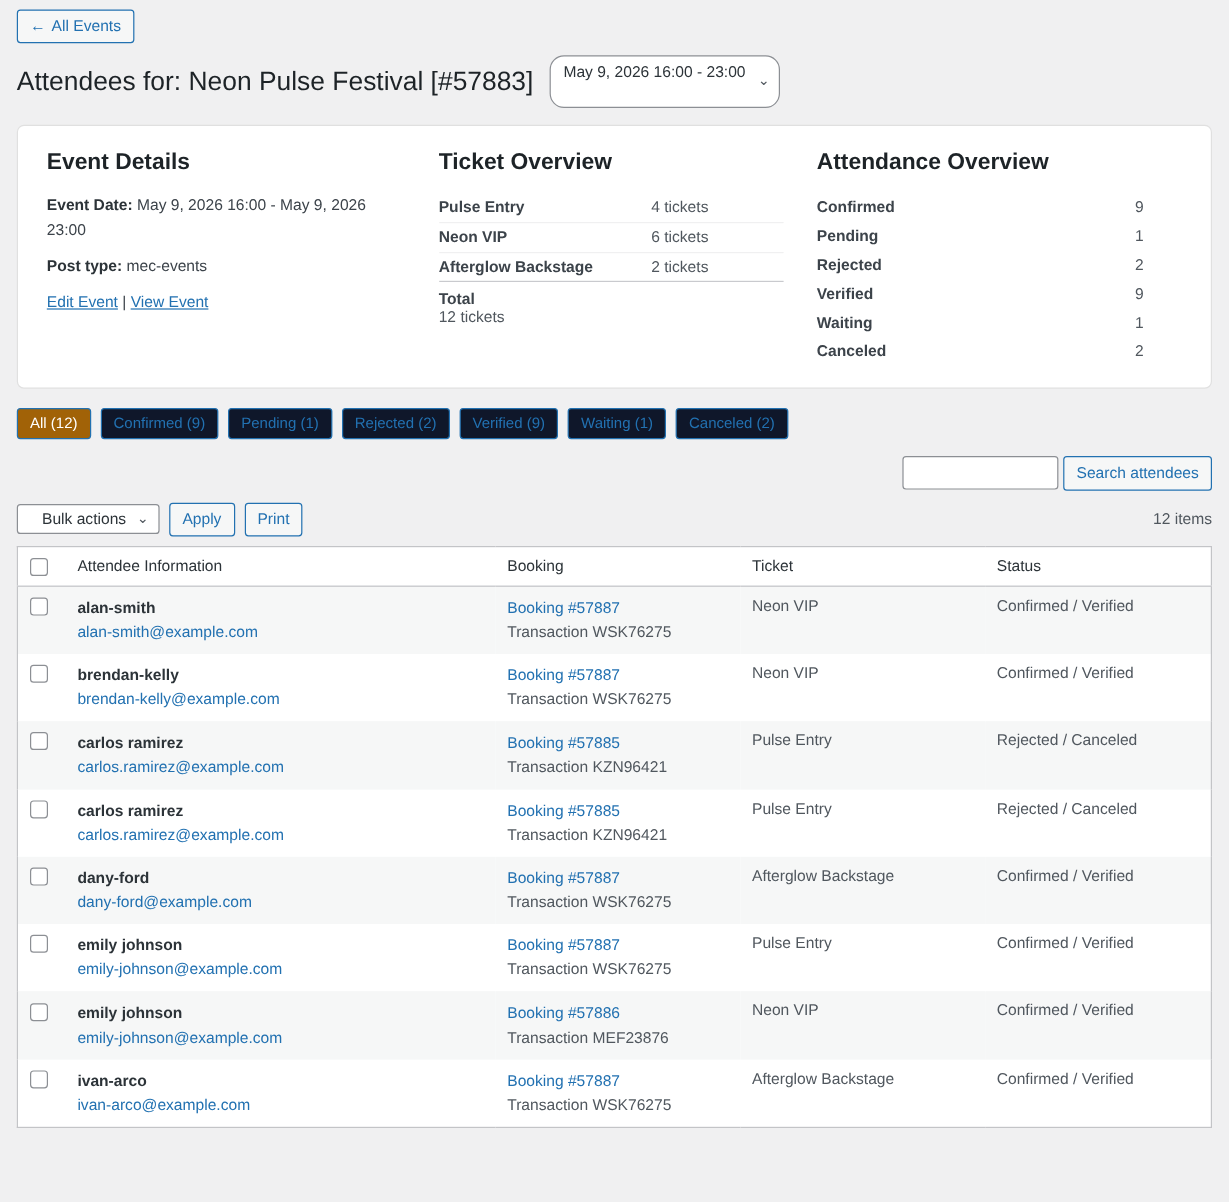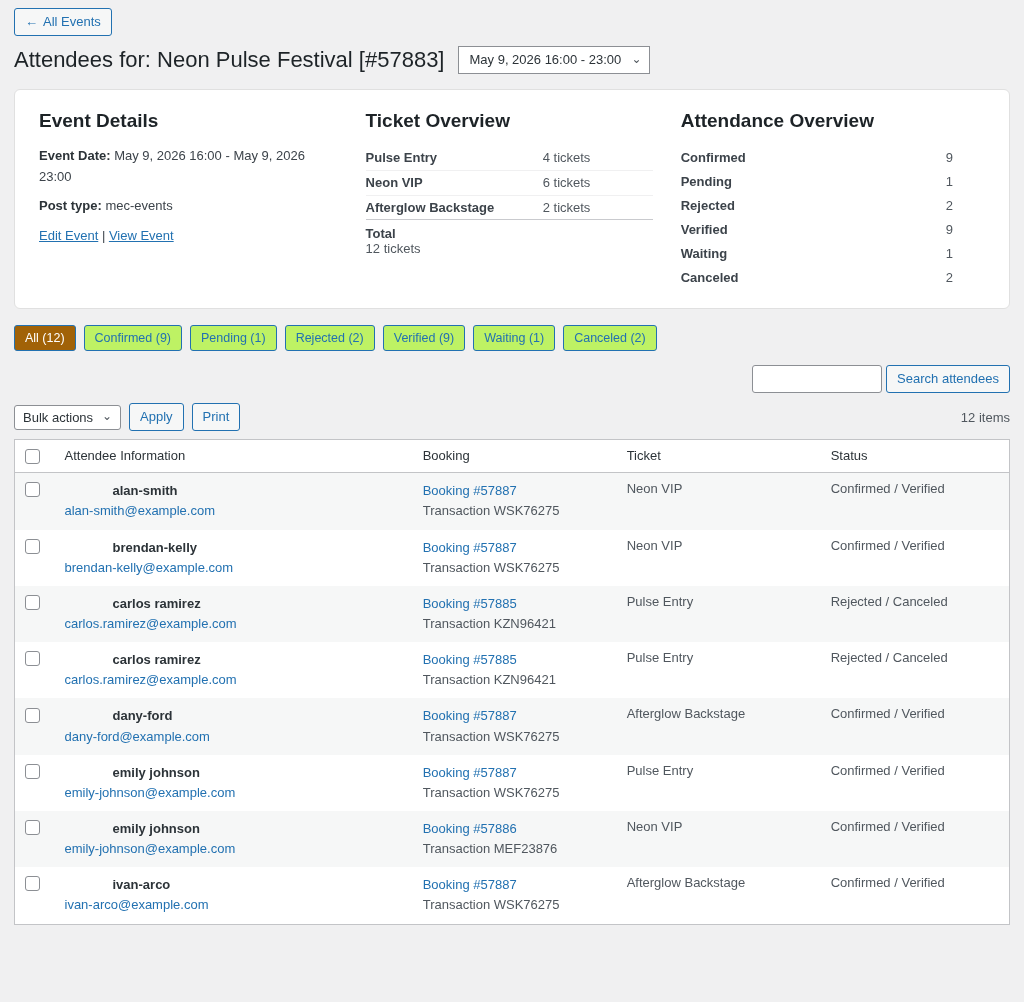--- a/index.html
+++ b/index.html
@@ -24,22 +24,22 @@
   }
 
   
   .top-row { margin-bottom:10px; }
   .title-row { display:flex; align-items:center; gap:14px; margin:10px 0 14px 0; }
   .page-title { font-size:22px; font-weight:400; color:#1d2327; line-height:1.3; }
 
   .select-wrap { position:relative; display:inline-block; }
   .select-wrap select {
     appearance:none; -webkit-appearance:none;
-    background:#fff; border:1px solid #8c8f94; border-radius:0;
-    padding:5px 28px 6px 10px; font-size:13px; color:#2c3338;
+    background:#fff; border:1px solid #8c8f94; border-radius:12px;
+    padding:5px 28px 22px 10px; font-size:13px; color:#2c3338;
     font-family:"Liberation Sans", sans-serif; cursor:pointer;
   }
   .select-wrap .chevron {
     position:absolute; right:9px; top:50%; transform:translateY(-58%);
     pointer-events:none; font-size:12px; color:#50575e;
   }
 
   
   .card {
     background:#fff; border:1px solid #e0e0e0; border-radius:6px;
@@ -58,46 +58,46 @@
   .ov-value { width:110px; color:#50575e; }
   .ov-total { display:flex; align-items:flex-start; padding:6px 0 0 0; border-top:1px solid #c9cace; margin-top:-1px;flex-direction:column; }
 
   .att-row { display:flex; align-items:baseline; padding:4px 0 5px 0; }
   .att-label { flex:1; font-weight:700; color:#3c434a; }
   .att-value { width:70px; text-align:right; margin-right:32px; color:#50575e; }
 
   
   .filters { display:flex; gap:8px; margin:0 0 10px 0; flex-wrap:wrap; }
   .chip {
-    background:#bef264; color:#2271b1; border:1px solid #2271b1;
+    background:#0f172a; color:#2271b1; border:1px solid #2271b1;
     border-radius:3px; padding:3px 10px; font-size:12.5px; cursor:pointer; line-height:1.45;
   }
   .chip.active { background:#a16207; color:#fff; }
 
   
   .search-row { display:flex; justify-content:flex-end; align-items:center; gap:4px; margin:14px 0 10px 0; }
   .search-input {
     width:130px; height:28px; border:1px solid #8c8f94; border-radius:3px;
     background:#fff; padding:0 8px; font-size:13px; font-family:"Liberation Sans", sans-serif;
   }
 
   
   .toolbar { display:flex; align-items:center; gap:8px; margin:2px 0 8px 0; }
   .toolbar .spacer { flex:1; }
   .items-count { color:#50575e; font-size:13px; }
-  .bulk-select select { border-radius:3px; padding:4px 26px 4px 8px; }
+  .bulk-select select { border-radius:3px; padding:4px 26px 4px 20px; }
 
   
   table.list { width:100%; border-collapse:collapse; background:#fff; border:1px solid #c3c4c7; }
   table.list th, table.list td { text-align:left; vertical-align:top; padding:8px 10px; font-size:13px; }
   thead th, tfoot th { font-weight:400; color:#2c3338; padding-top:8px; padding-bottom:8px; }
   thead tr { border-bottom:1px solid #c3c4c7; }
   tbody tr.alt { background:#f6f7f7; }
   td.cb, th.cb { width:40px; padding:9px 0 0 10px; }
-  .name { font-weight:700; color:#2c3338; line-height:1.55;margin-left:48px; }
+  .name { font-weight:700; color:#2c3338; line-height:1.55; }
   .email a { color:#2271b1; text-decoration:none; line-height:1.55; }
   .booking a { color:#2271b1; text-decoration:none; line-height:1.55; }
   .transaction { color:#50575e; line-height:1.55; }
   td.ticket-cell, td.status-cell { color:#50575e; padding-top:10px; }
 
   input.wp-checkbox {
     appearance:none; -webkit-appearance:none;
     width:15px; height:15px; border:1px solid #8c8f94; border-radius:3px;
     background:#fff; margin:0; cursor:pointer; vertical-align:middle;
   }

